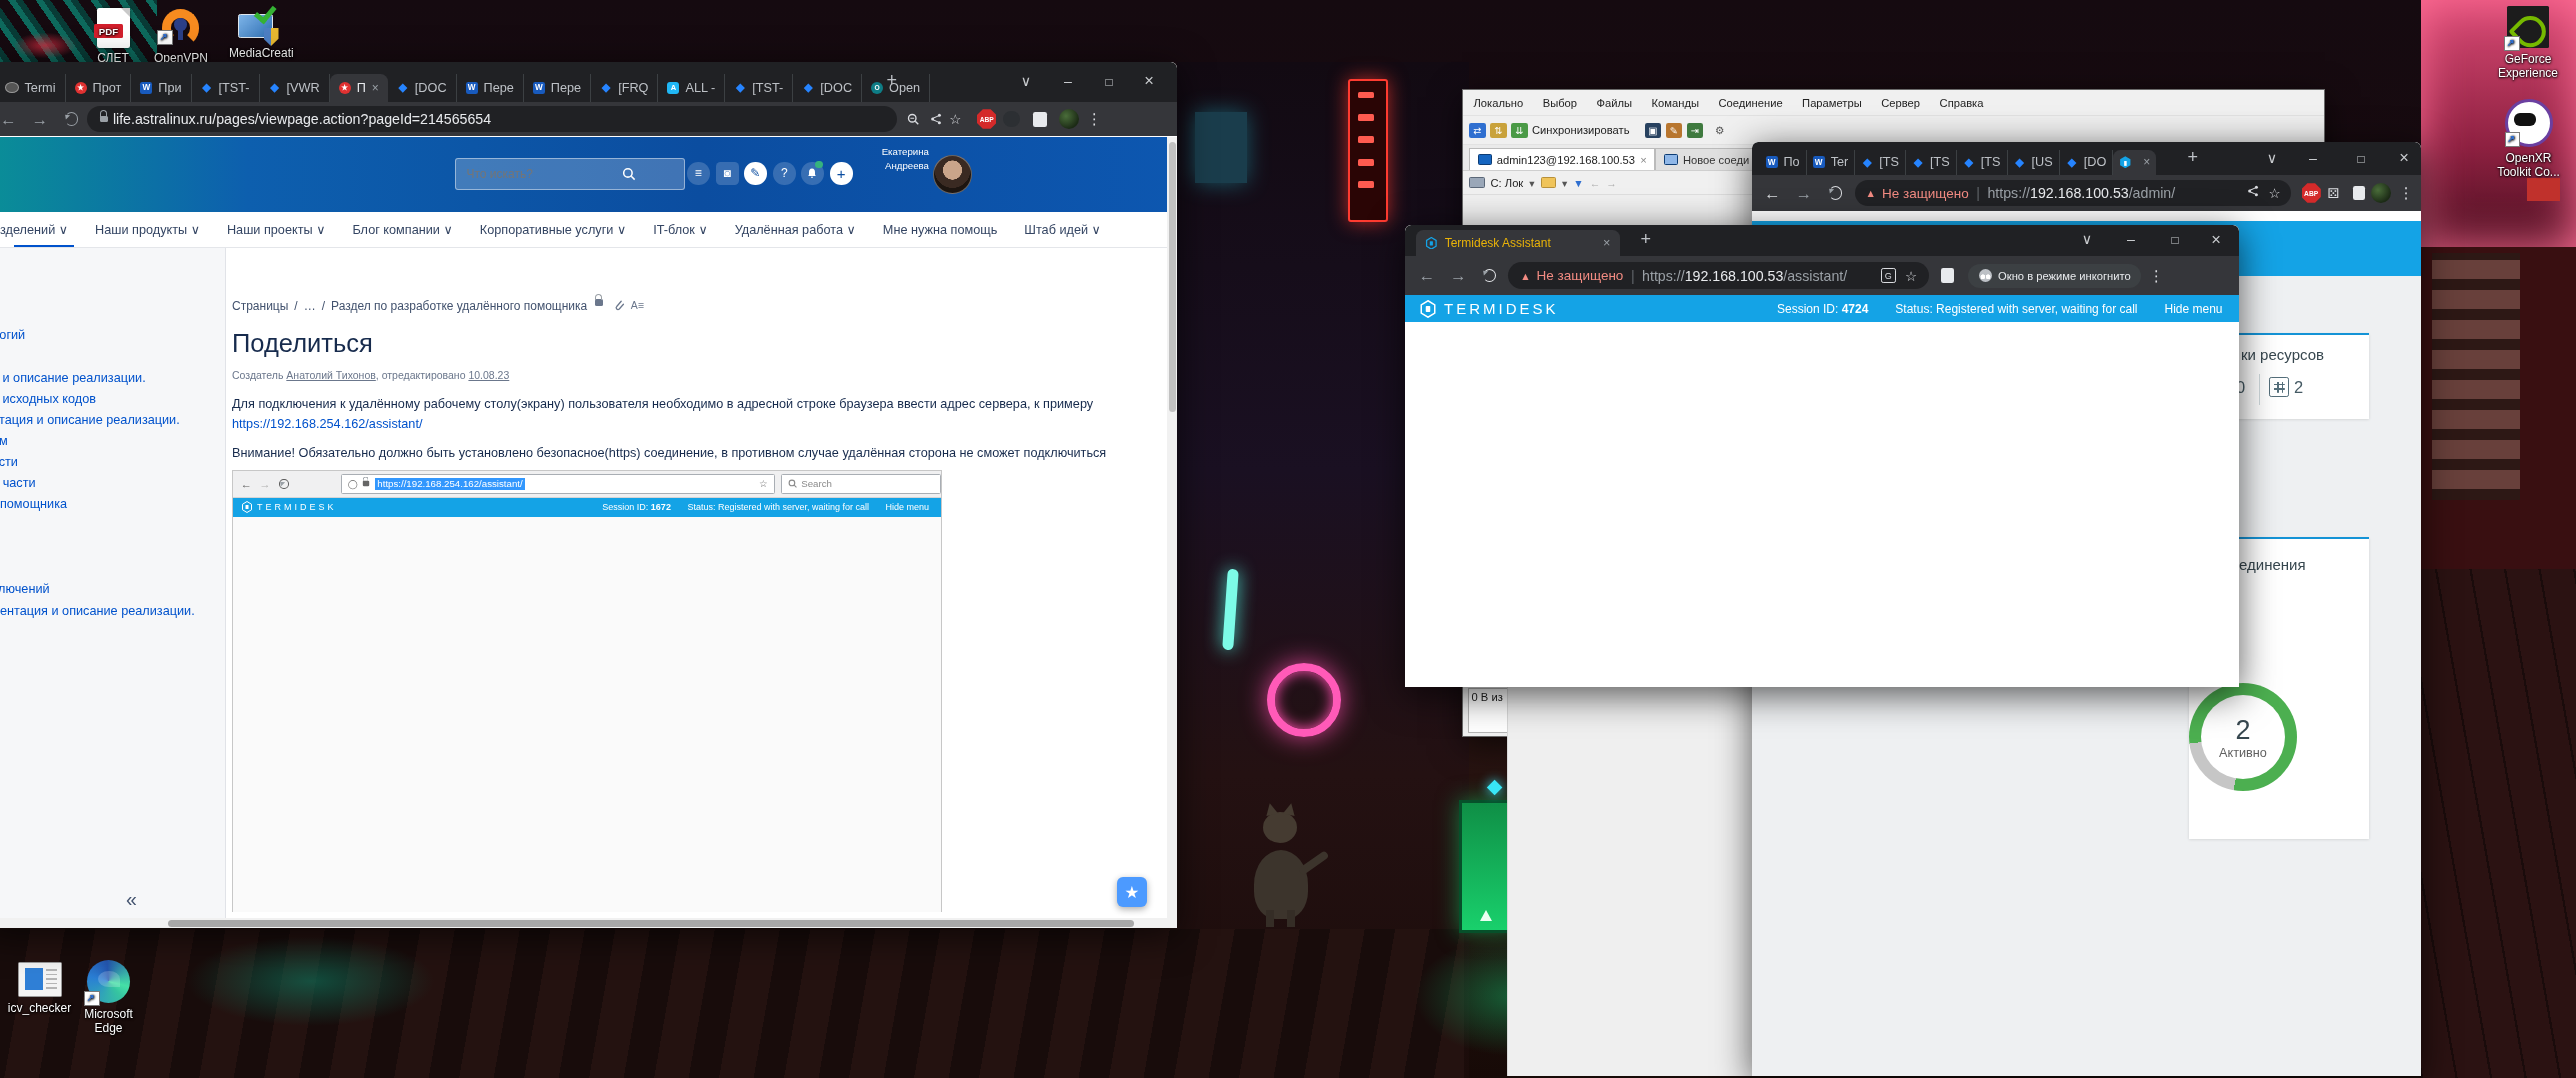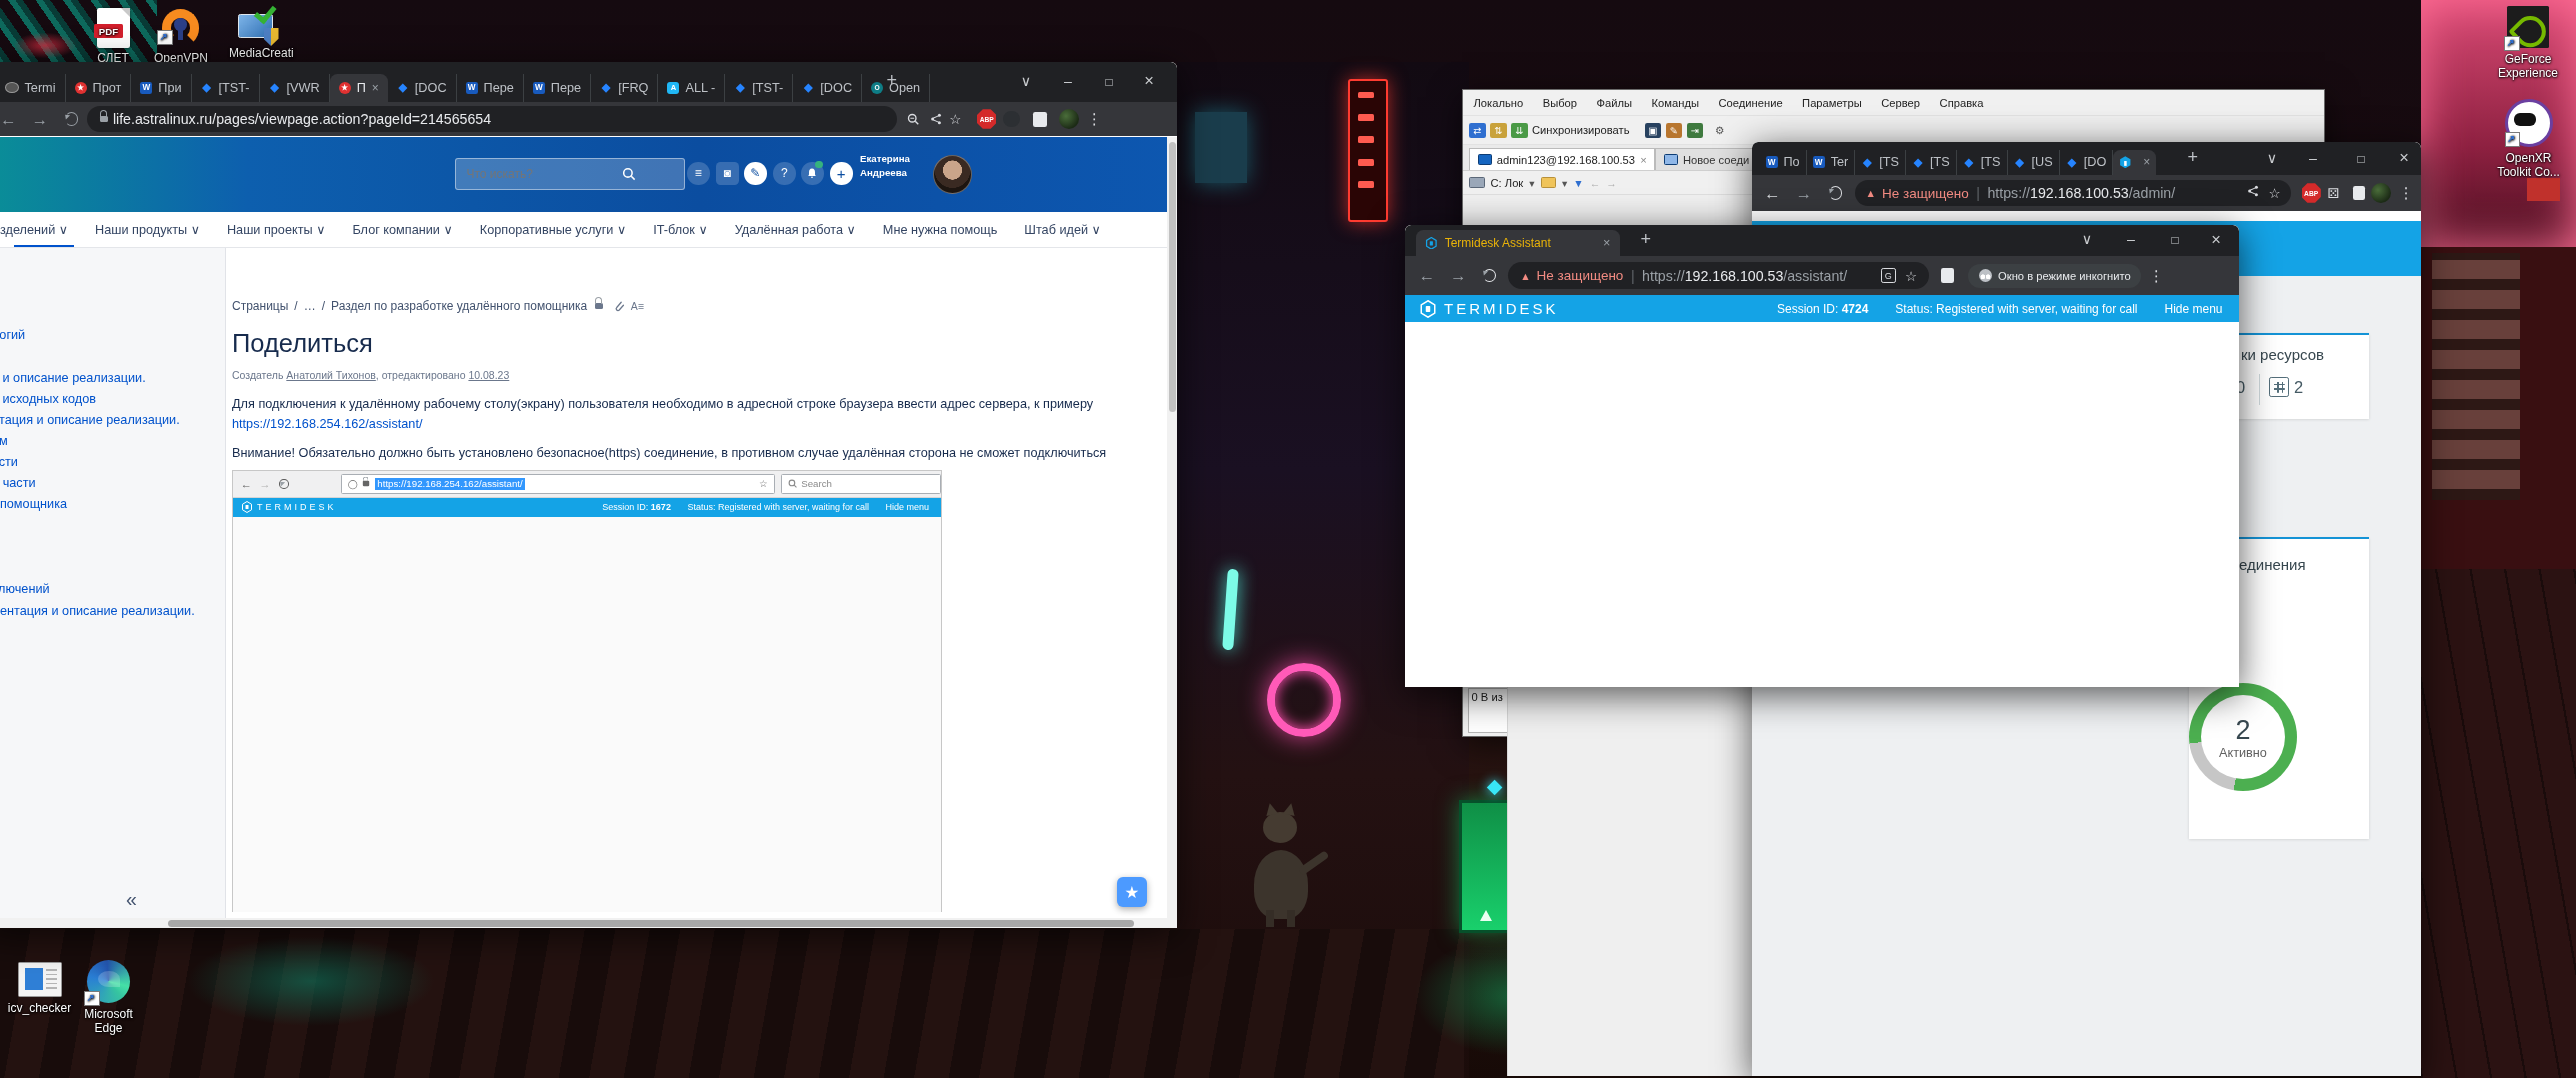--- a/index.html
+++ b/index.html
@@ -95,21 +95,21 @@
   .avatarc{width:20px;height:20px;border-radius:50%;background:radial-gradient(circle at 35% 35%,#4a6d3a,#1c2b16 70%);}
   .kebab{color:#dadce0;font-size:15px;margin:0 7.5px;}
   .kebab::after{content:"⋮";}
   .star::after{content:"☆";}
   .sharei{width:12px;height:12px;}
   
   .confl-head{background:linear-gradient(90deg,#0a8f97 0%,#0d5fae 22%,#0b4da0 60%,#0d57b0 100%);}
   .confl-nav{background:#fff;border-bottom:1.5px solid #e4e6ea;display:flex;align-items:center;gap:27px;color:#344563;font-size:12.7px;padding-left:15px;}
   .bluebar-ind{position:absolute;left:28.5px;bottom:0;width:60px;height:2.2px;background:#0052cc;}
   .slink{position:absolute;left:0;color:#0052cc;font-size:12.7px;white-space:nowrap;}
-  .crumb{color:#42526e;font-size:12px;display:flex;align-items:center;gap:6px;}
+  .crumb{color:#42526e;font-size:12px;display:flex;gap:6px;}
   .crumb a{color:#42526e;text-decoration:none;}
   .pgact{color:#42526e;font-size:12.7px;display:flex;align-items:center;gap:5.2px;}
   .pgact u{text-decoration:underline;}
   .ptitle{font-size:25.5px;color:#172b4d;font-weight:500;}
   .byline{font-size:10.5px;color:#6b778c;}
   .byline a{color:#6b778c;text-decoration:underline;}
   .ppara{font-size:12.7px;color:#172b4d;line-height:19.5px;}
   .plink{color:#0052cc;}
   .embed{border:0.7px solid #c7c7c7;background:#fbfbfb;}
   .embed-tb{background:#f0f0f1;border-bottom:0.7px solid #d5d5d6;display:flex;align-items:center;height:25.5px;}
@@ -367,21 +367,21 @@
       <span class="headicon a" style="left:731px;top:25px;background:rgba(255,255,255,.18);border-radius:4.5px;">◙</span>
       <span class="headicon a" style="left:759px;top:25px;background:#fff;color:#0b4da0;">✎</span>
       <span class="headicon a" style="left:788px;top:25px;background:rgba(255,255,255,.18);">?</span>
       <span class="headicon a" style="left:816px;top:25px;background:rgba(255,255,255,.18);">
         <svg viewBox="0 0 16 16" width="12" height="12">
             <path d="M8 2 C5 2 4 4.5 4 7 L4 10 L3 12 L13 12 L12 10 L12 7 C12 4.5 11 2 8 2 Z M6.5 13 a1.5 1.5 0 0 0 3 0 Z" fill="#fff"></path>
           </svg>
         <i class="a" style="left:14.2px;top:-1.5px;width:7.5px;height:7.5px;background:#36b37e;border-radius:50%;"></i>
       </span>
       <span class="headicon a" style="left:845px;top:25px;background:#fff;color:#0b4da0;font-size:15px;">+</span>
-      <div class="a" style="left:875px;top:15px;width:69px;text-align:left;color:#fff;font-size:9.7px;line-height:13.5px;font-weight:bold;">
+      <div class="a" style="left:875px;top:8px;width:69px;text-align:right;color:#fff;font-size:9.7px;line-height:13.5px;font-weight:normal;">
         <span>Екатерина</span><br><span>Андреева</span>
       </div>
       <span class="a" style="left:948px;top:18px;width:37px;height:37px;border-radius:50%;background:radial-gradient(circle at 50% 38%,#caa58a 32%,#3a2a22 33% 60%,#1d1510 61%);border:1.5px solid #fff5;"></span>
     </div>
 
     <div class="confl-nav a" style="left:0;top:150px;width:1192px;height:36px;box-sizing:border-box;">
 
     <span class="navitem">зделений ∨</span>
         <span class="navitem">Наши продукты ∨</span>
         <span class="navitem">Наши проекты ∨</span>

